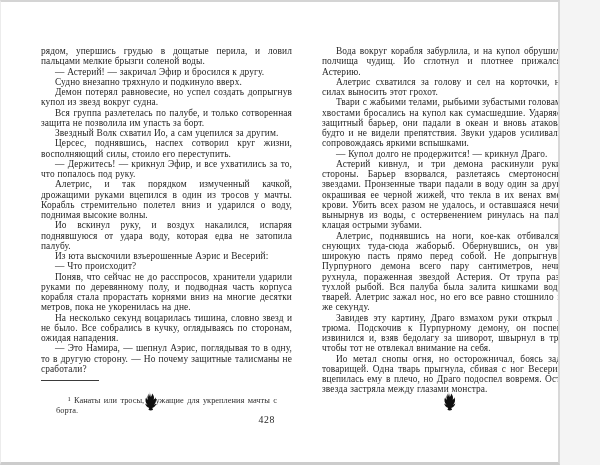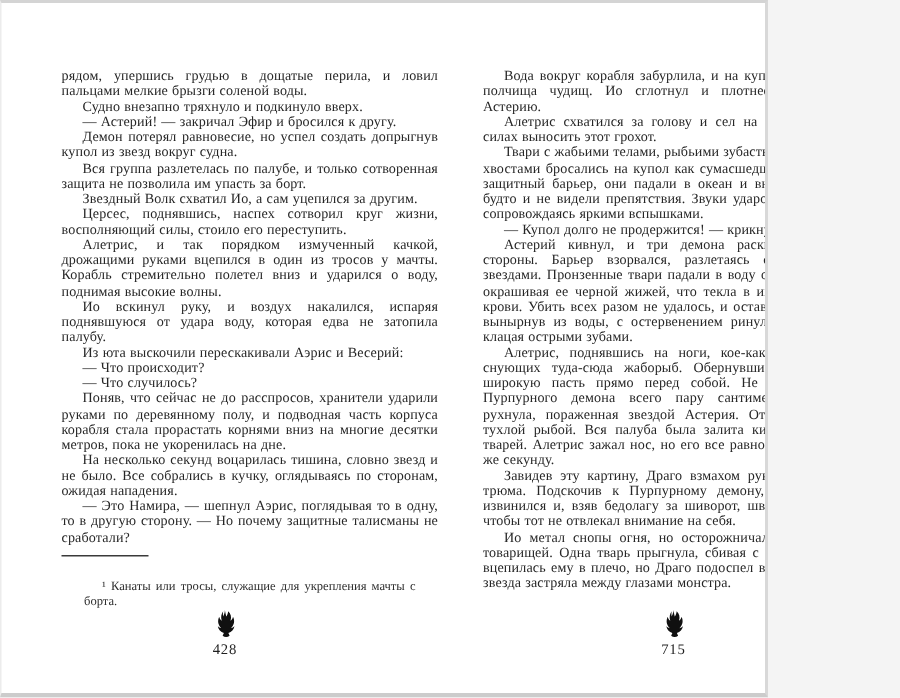--- a/index.html
+++ b/index.html
@@ -2,21 +2,21 @@
 <html lang="ru"><head>
 <meta charset="utf-8">
 <style>
   html, body {
     margin: 0;
     padding: 0;
     background: #f4f4f4;
   }
   .spread {
     position: relative;
-    width: 512px;
+    width: 560px;
     height: 465px;
     background: #ffffff;
     box-sizing: border-box;
     border-top: 2px solid #d4d4d4;
     border-right: 2px solid #d8d8d8;
     border-bottom: 3px solid #cccccc;
     border-left: 1px solid #ececec;
     overflow: hidden;
     font-family: "Liberation Serif", "DejaVu Serif", serif;
     color: #262626;
@@ -49,23 +49,23 @@
   .footnote {
     margin: 15px;
     text-indent: 12px;
     text-align: justify;
     font-size: 8.4px;
     line-height: 10px;
     color: #2e2e2e;
   }
   .footer {
     position: absolute;
-    top: 403px;
+    top: 389px;
     width: 250px;
-    text-align: center;
+    text-align: right;
     font-family: Liberation Serif, serif;
   }
   .footer-left  { left: 24px; }
   .footer-right { left: 323px; }
   .flame { display: block; margin: 0 auto; width: 18px; height: 22px; }
   .flame svg { display: block; width: 18px; height: 22px; }
   .folio {
     margin-top: 1px;
     font-size: 9.8px;
     line-height: 11px;
@@ -75,31 +75,31 @@
 </style>
 </head>
 <body>
 
 <div class="spread">
 
   <div class="page page-left">
     <div class="text-col">
 
     <p class="para no-indent">рядом, упершись грудью в дощатые перила, и ловил пальцами мелкие брызги соленой воды.</p>
+        <p class="para">— Астерий! — закричал Эфир и бросился к другу.</p>
         <p class="para">Судно внезапно тряхнуло и подкинуло вверх.</p>
-        <p class="para">— Астерий! — закричал Эфир и бросился к другу.</p>
         <p class="para">Демон потерял равновесие, но успел создать допрыгнув купол из звезд вокруг судна.</p>
         <p class="para">Вся группа разлетелась по палубе, и только сотворенная защита не позволила им упасть за борт.</p>
         <p class="para">Звездный Волк схватил Ио, а сам уцепился за другим.</p>
         <p class="para">Церсес, поднявшись, наспех сотворил круг жизни, восполняющий силы, стоило его переступить.</p>
+        <p class="para">— Держитесь! — крикнул Эфир, и все ухватились за то, что попалось под руку.</p>
         <p class="para">Алетрис, и так порядком измученный качкой, дрожащими руками вцепился в один из тросов у мачты. Корабль стремительно полетел вниз и ударился о воду, поднимая высокие волны.</p>
         <p class="para">Ио вскинул руку, и воздух накалился, испаряя поднявшуюся от удара воду, которая едва не затопила палубу.</p>
-        <p class="para">Из юта выскочили перескакивали Аэрис и Весерий:</p>
+        <p class="para">Из юта выскочили взъерошенные Аэрис и Весерий:</p>
         <p class="para">— Что происходит?</p>
-        <p class="para">— Что случилось?</p>
         <p class="para">Поняв, что сейчас не до расспросов, хранители ударили руками по деревянному полу, и подводная часть корпуса корабля стала прорастать корнями вниз на многие десятки метров, пока не укоренилась на дне.</p>
         <p class="para">На несколько секунд воцарилась тишина, словно звезд и не было. Все собрались в кучку, оглядываясь по сторонам, ожидая нападения.</p>
         <p class="para">— Это Намира, — шепнул Аэрис, поглядывая то в одну, то в другую сторону. — Но почему защитные талисманы не сработали?</p>
       </div>
     <div class="footnote-block">
       <div class="footnote-rule"></div>
       <p class="footnote">¹ Канаты или тросы, служащие для укрепления мачты с борта.</p>
     </div>
   </div>
 

